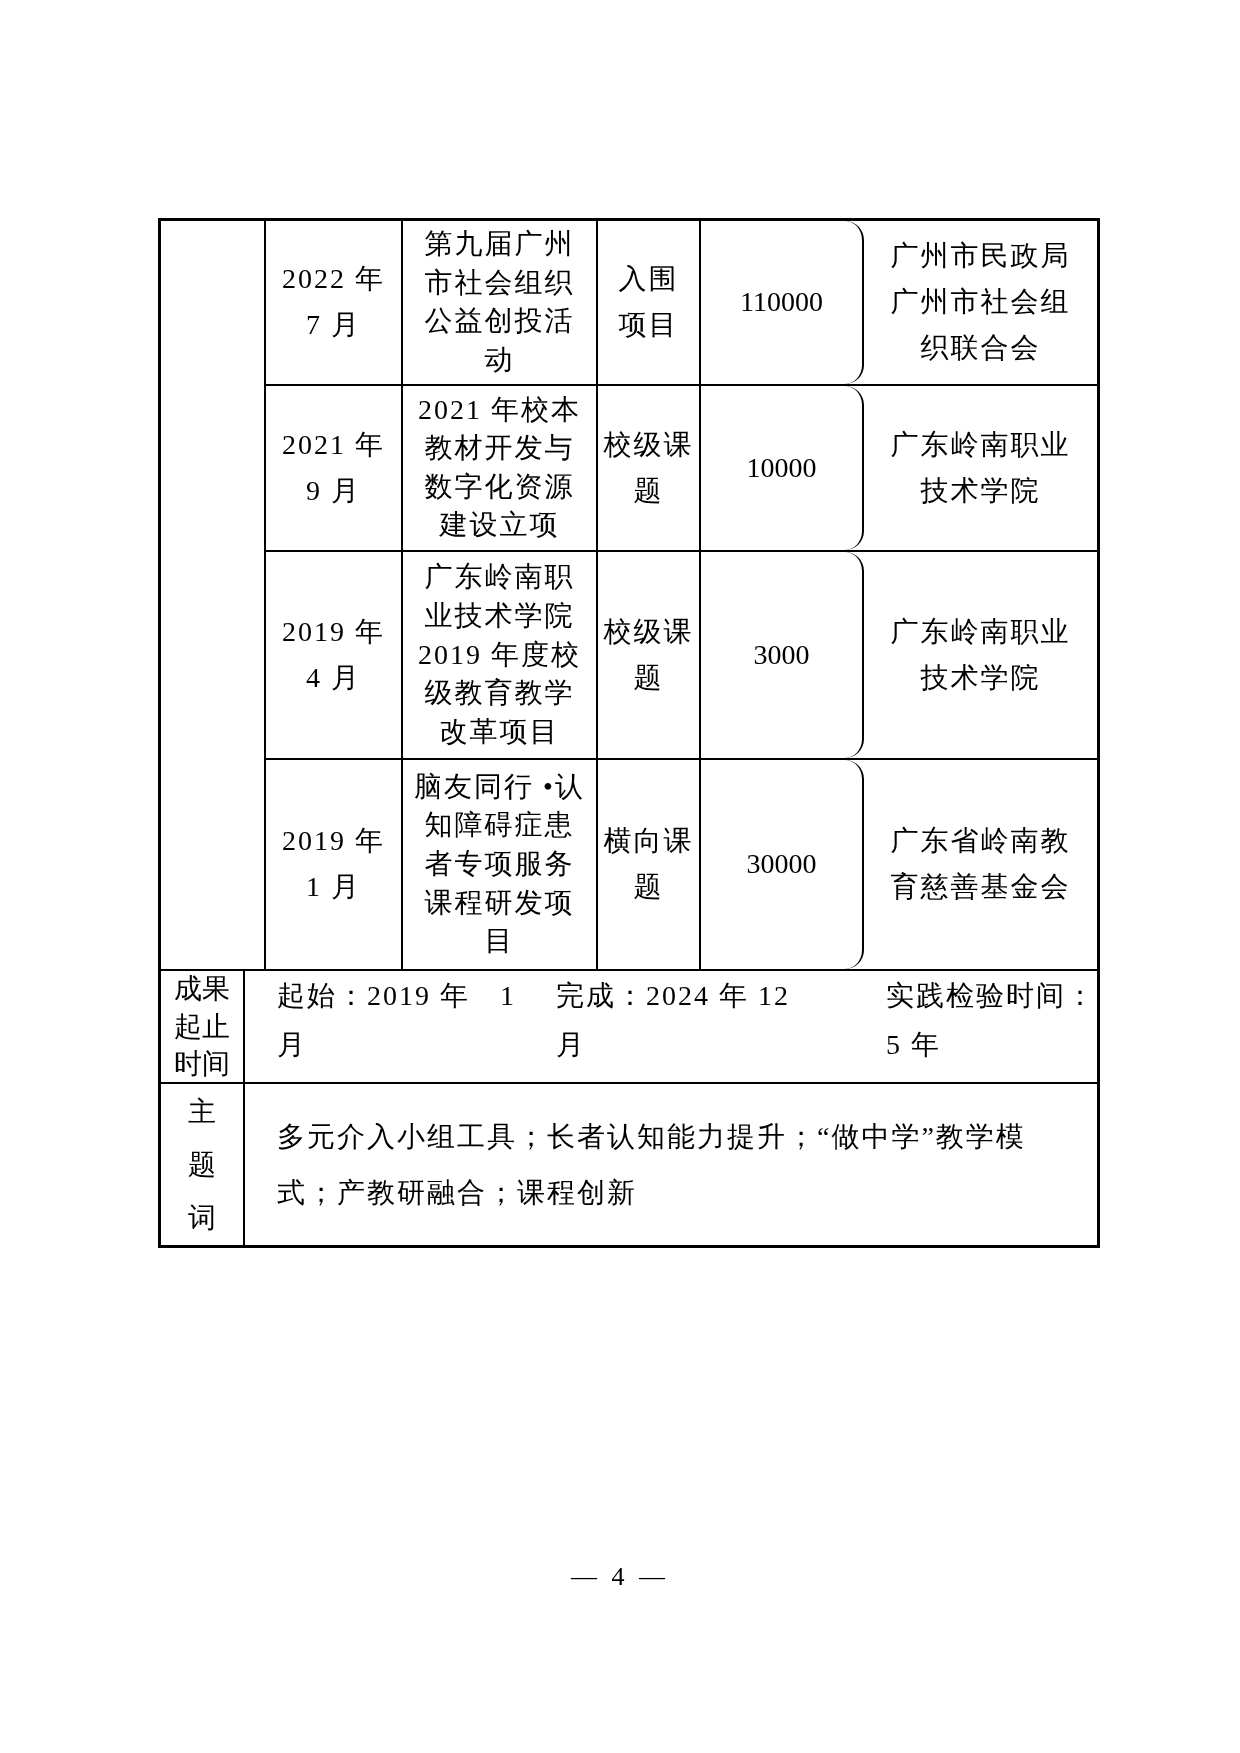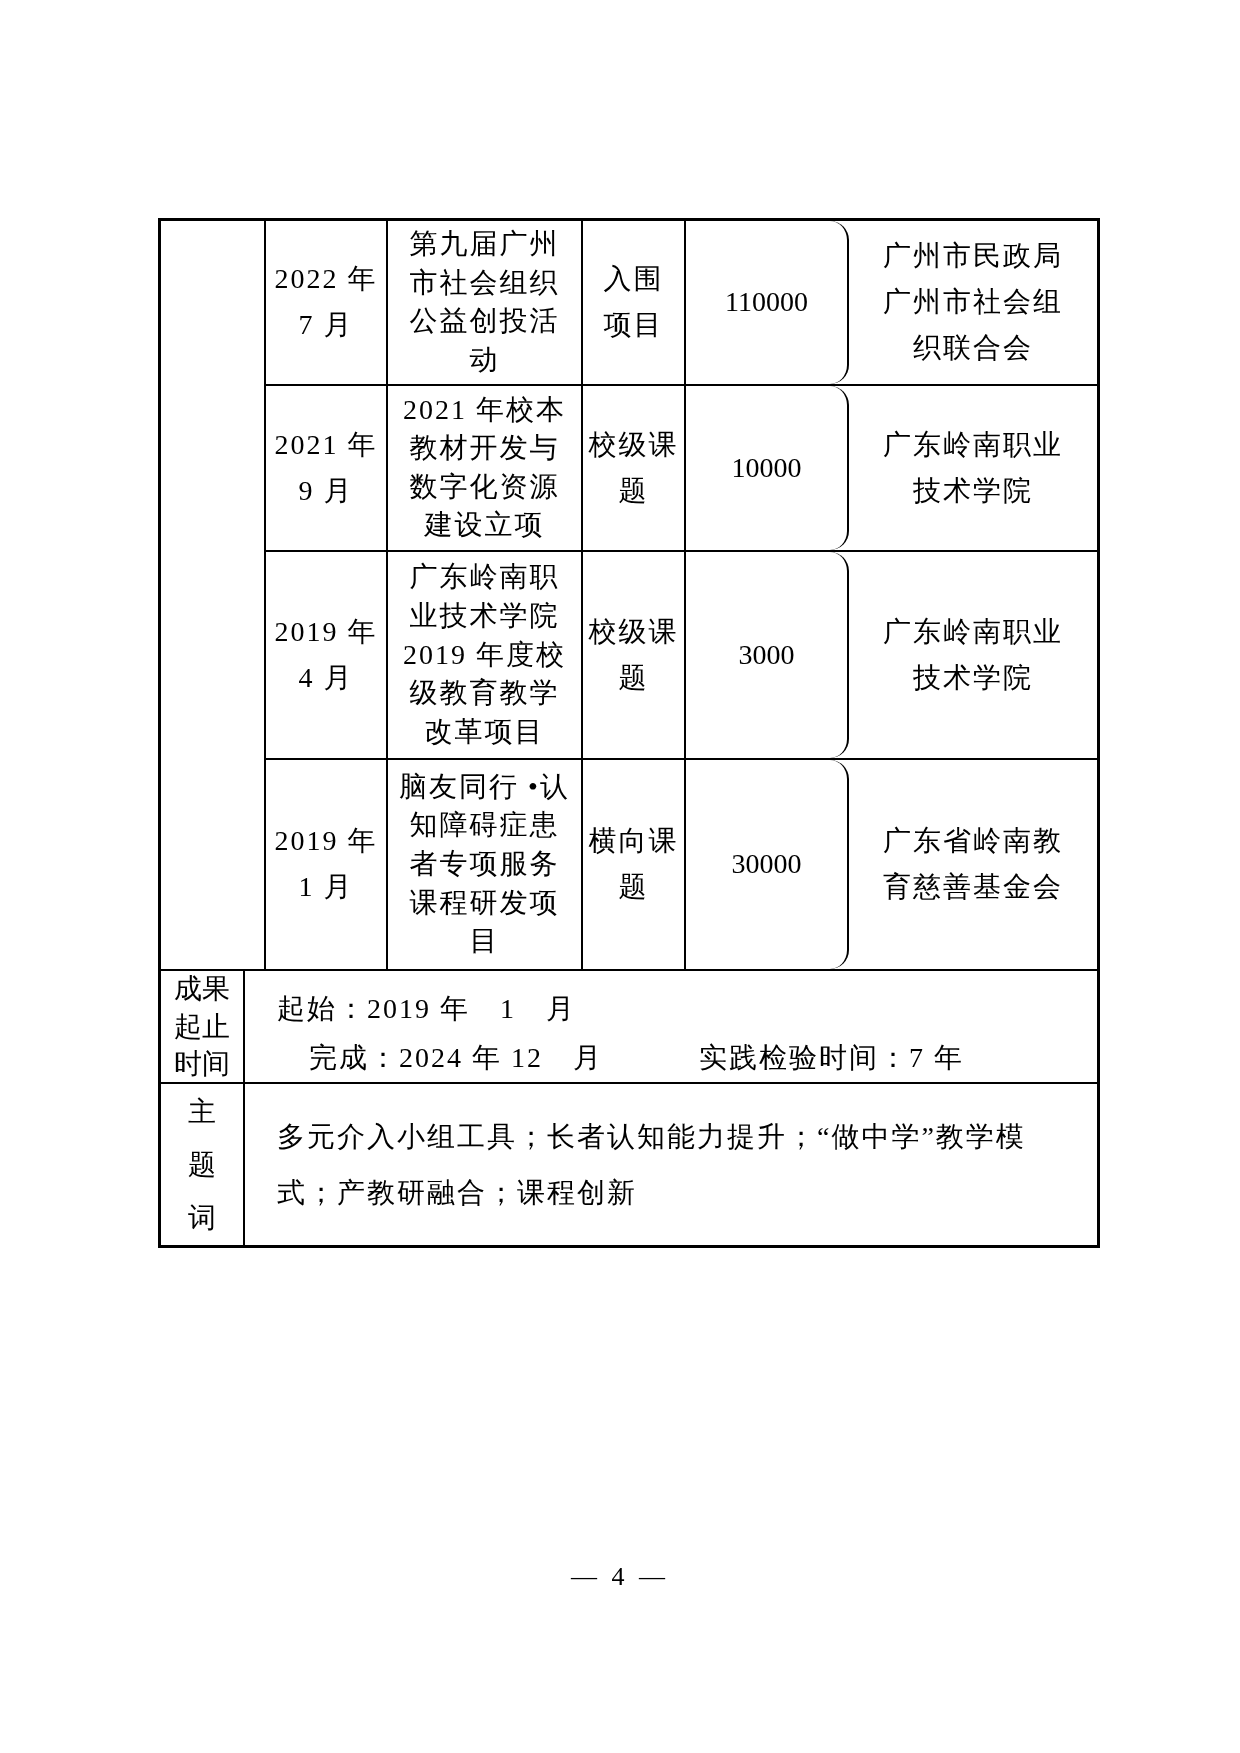--- a/index.html
+++ b/index.html
@@ -38,42 +38,42 @@
 
   .cell {
     border-right: 2px solid #000;
     display: flex;
     align-items: center;
     justify-content: center;
     text-align: center;
     white-space: pre-line;
     letter-spacing: 2px;
   }
-  .cell.date    { width: 122px; line-height: 1.65; }
+  .cell.date    { width: 137px; line-height: 1.65; }
   .cell.project { width: 195px; line-height: 1.38; }
   .cell.type    { width: 103px; line-height: 1.65; }
   .cell.amount  { width: 163px; letter-spacing: 0; border-radius: 19px; }
   .cell.org     { flex: 1; border-right: none; line-height: 1.65; }
 
   
   .summary-row { height: 113px; border-bottom: 2px solid #000; display: flex; }
   .label-cell {
     width: 84px;
     border-right: 2px solid #000000;
     display: flex;
     align-items: center;
     justify-content: center;
     text-align: right;
     white-space: pre-line;
   }
   .summary-row .label-cell { line-height: 1.35; }
   .summary-content {
     flex: 1;
     display: flex;
-    flex-direction: column;
+    flex-direction: row;
     justify-content: flex-end;
     padding-left: 32px;
     line-height: 1.75;
     letter-spacing: 2px;
   }
   .summary-line2 { display: flex; gap: 96px; margin-left: 32px; }
 
   
   .keywords-row { height: 161px; display: flex; }
   .keywords-row .label-cell { line-height: 1.9; }
@@ -169,21 +169,21 @@
   </div>
 
   <div class="summary-row">
     <div class="label-cell">成果
 起止
 时间</div>
     <div class="summary-content">
       <div class="summary-line1">起始：2019 年　1　月</div>
       <div class="summary-line2">
         <span>完成：2024 年 12　月</span>
-        <span>实践检验时间：7 年</span>
+        <span>实践检验时间：5 年</span>
       </div>
     </div>
   </div>
 
   <div class="keywords-row">
     <div class="label-cell">主
 题
 词</div>
     <div class="keywords-content">多元介入小组工具；长者认知能力提升；“做中学”教学模
 式；产教研融合；课程创新</div>

